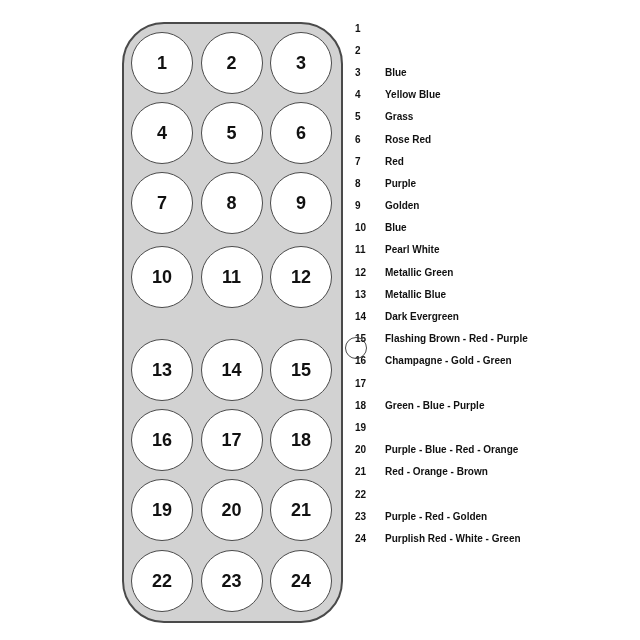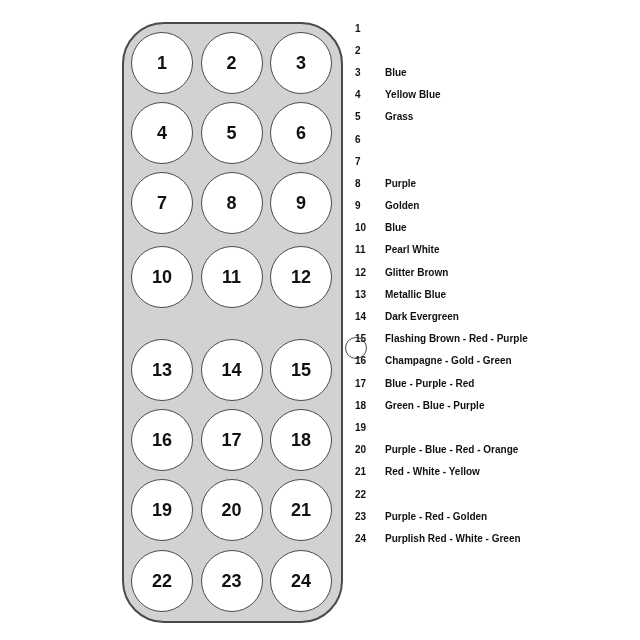--- a/index.html
+++ b/index.html
@@ -123,78 +123,79 @@
     <div class="legend-row">
         <span class="legend-num">4</span>
         <span class="legend-label">Yellow Blue</span>
       </div>
     <div class="legend-row">
         <span class="legend-num">5</span>
         <span class="legend-label">Grass</span>
       </div>
     <div class="legend-row">
         <span class="legend-num">6</span>
+        <span class="legend-label">Rose Red</span>
       </div>
     <div class="legend-row">
         <span class="legend-num">7</span>
+        <span class="legend-label">Red</span>
       </div>
     <div class="legend-row">
         <span class="legend-num">8</span>
         <span class="legend-label">Purple</span>
       </div>
     <div class="legend-row">
         <span class="legend-num">9</span>
         <span class="legend-label">Golden</span>
       </div>
     <div class="legend-row">
         <span class="legend-num">10</span>
         <span class="legend-label">Blue</span>
       </div>
     <div class="legend-row">
         <span class="legend-num">11</span>
         <span class="legend-label">Pearl White</span>
       </div>
     <div class="legend-row">
         <span class="legend-num">12</span>
-        <span class="legend-label">Glitter Brown</span>
+        <span class="legend-label">Metallic Green</span>
       </div>
     <div class="legend-row">
         <span class="legend-num">13</span>
         <span class="legend-label">Metallic Blue</span>
       </div>
     <div class="legend-row">
         <span class="legend-num">14</span>
         <span class="legend-label">Dark Evergreen</span>
       </div>
     <div class="legend-row">
         <span class="legend-num">15</span>
         <span class="legend-label">Flashing Brown - Red - Purple</span>
       </div>
     <div class="legend-row">
         <span class="legend-num">16</span>
         <span class="legend-label">Champagne - Gold - Green</span>
       </div>
     <div class="legend-row">
         <span class="legend-num">17</span>
-        <span class="legend-label">Blue - Purple - Red</span>
       </div>
     <div class="legend-row">
         <span class="legend-num">18</span>
         <span class="legend-label">Green - Blue - Purple</span>
       </div>
     <div class="legend-row">
         <span class="legend-num">19</span>
       </div>
     <div class="legend-row">
         <span class="legend-num">20</span>
         <span class="legend-label">Purple - Blue - Red - Orange</span>
       </div>
     <div class="legend-row">
         <span class="legend-num">21</span>
-        <span class="legend-label">Red - White - Yellow</span>
+        <span class="legend-label">Red - Orange - Brown</span>
       </div>
     <div class="legend-row">
         <span class="legend-num">22</span>
       </div>
     <div class="legend-row">
         <span class="legend-num">23</span>
         <span class="legend-label">Purple - Red - Golden</span>
       </div>
     <div class="legend-row">
         <span class="legend-num">24</span>

